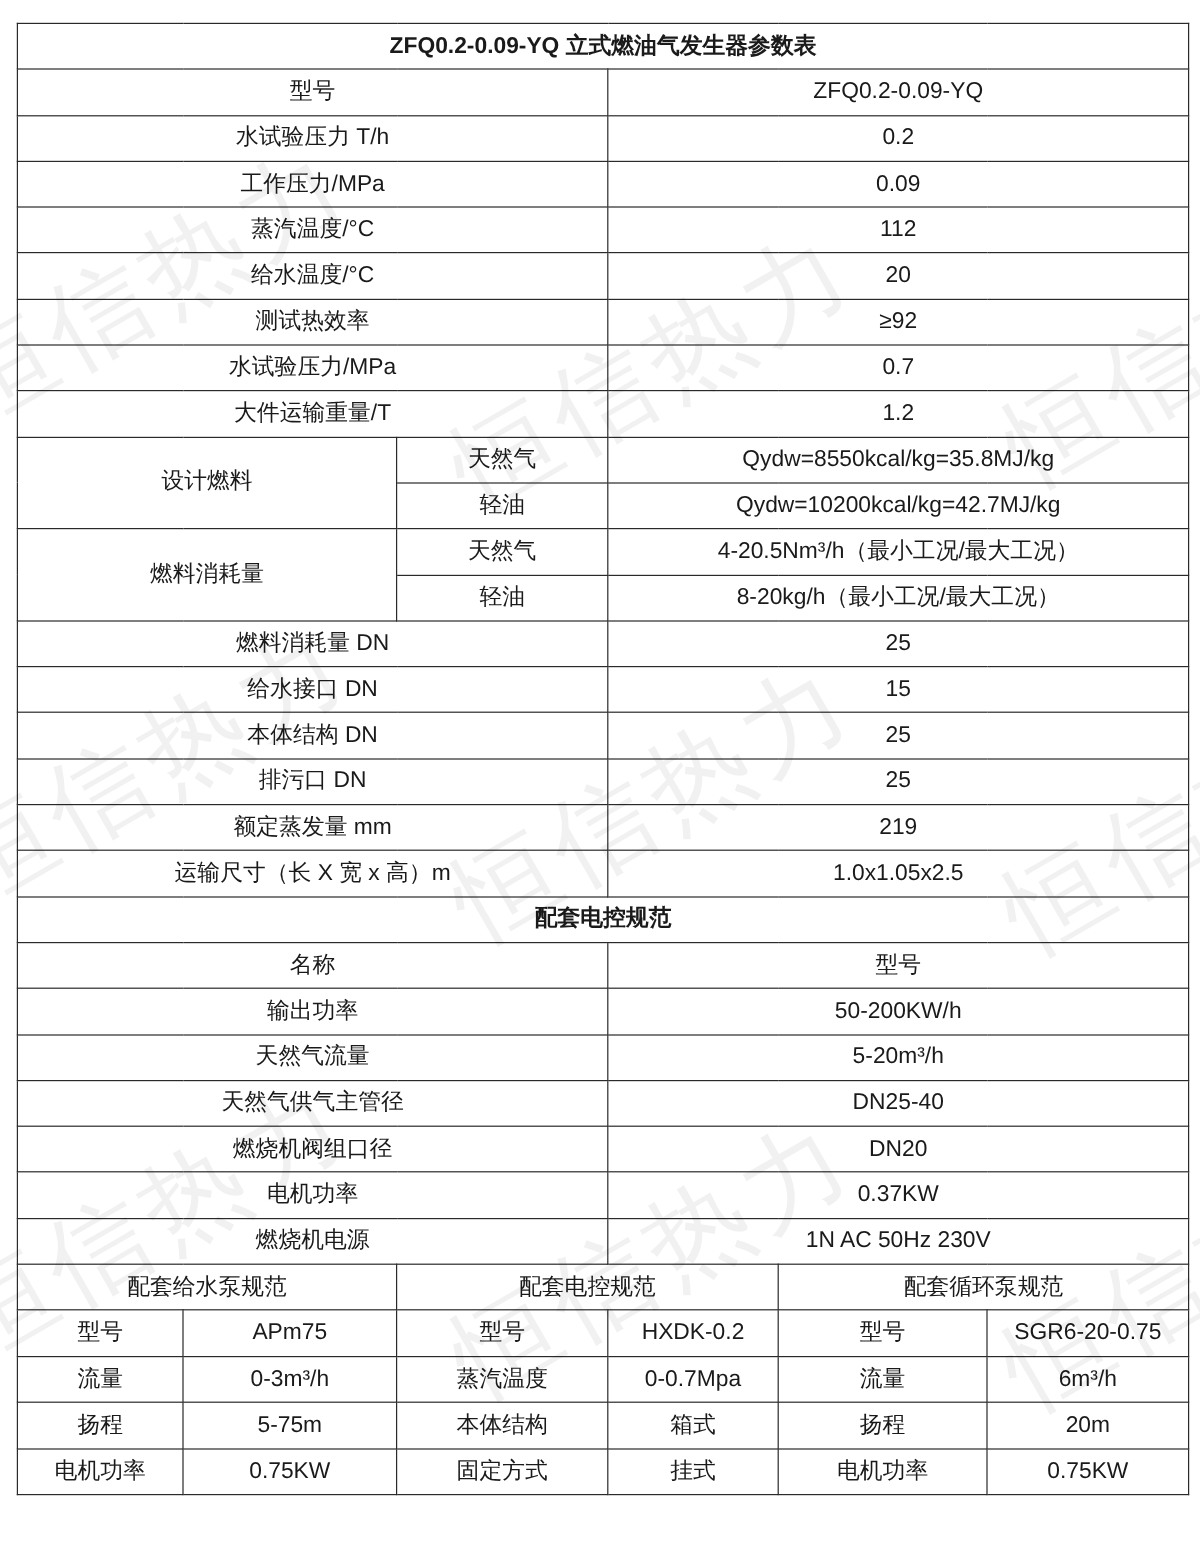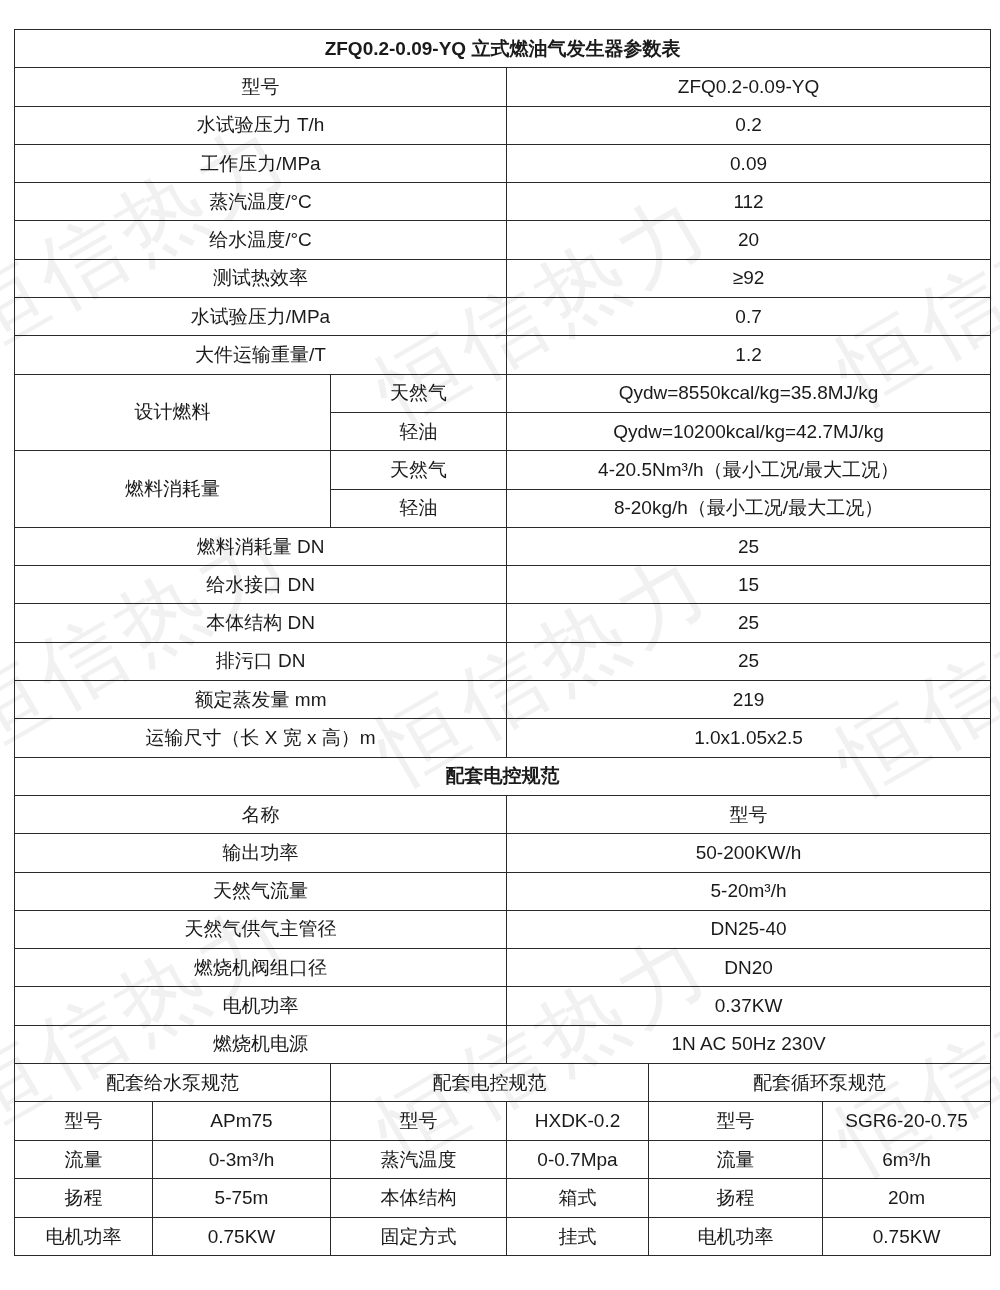--- a/index.html
+++ b/index.html
@@ -1,21 +1,21 @@
 <!DOCTYPE html>
 <html><head>
 <meta charset="utf-8">
 <style>
   html, body { margin: 0; padding: 0; background: #ffffff; }
   body { width: 1000px; height: 1290px; position: relative; overflow: hidden;
          font-family: "Liberation Sans", "DejaVu Sans", sans-serif; color: #1a1a1a; }
   .watermark { position: absolute; inset: 0; pointer-events: none; overflow: hidden; z-index: 2; }
   .wm { position: absolute; font-size: 86px; color: rgba(0,0,0,0.055); transform: rotate(-30deg);
         white-space: nowrap; font-family: "DejaVu Sans", sans-serif; letter-spacing: 6px; }
-  table { position: absolute; left: 14px; top: 29px; width: 976px; border-collapse: collapse;
+  table { position: absolute; left: 14px; top: 19px; width: 976px; border-collapse: collapse;
           table-layout: fixed; z-index: 1; }
   td { border: 1.5px solid #2a2a2a; height: 37.3px; padding: 0; text-align: center;
        vertical-align: middle; font-size: 19px; line-height: 20px; }
   .title td, .section td { font-weight: bold; font-size: 19px; }
   .sec3 td { font-weight: normal; }
   .bottom td { height: 37.5px; }
 </style>
 </head>
 <body>
 

